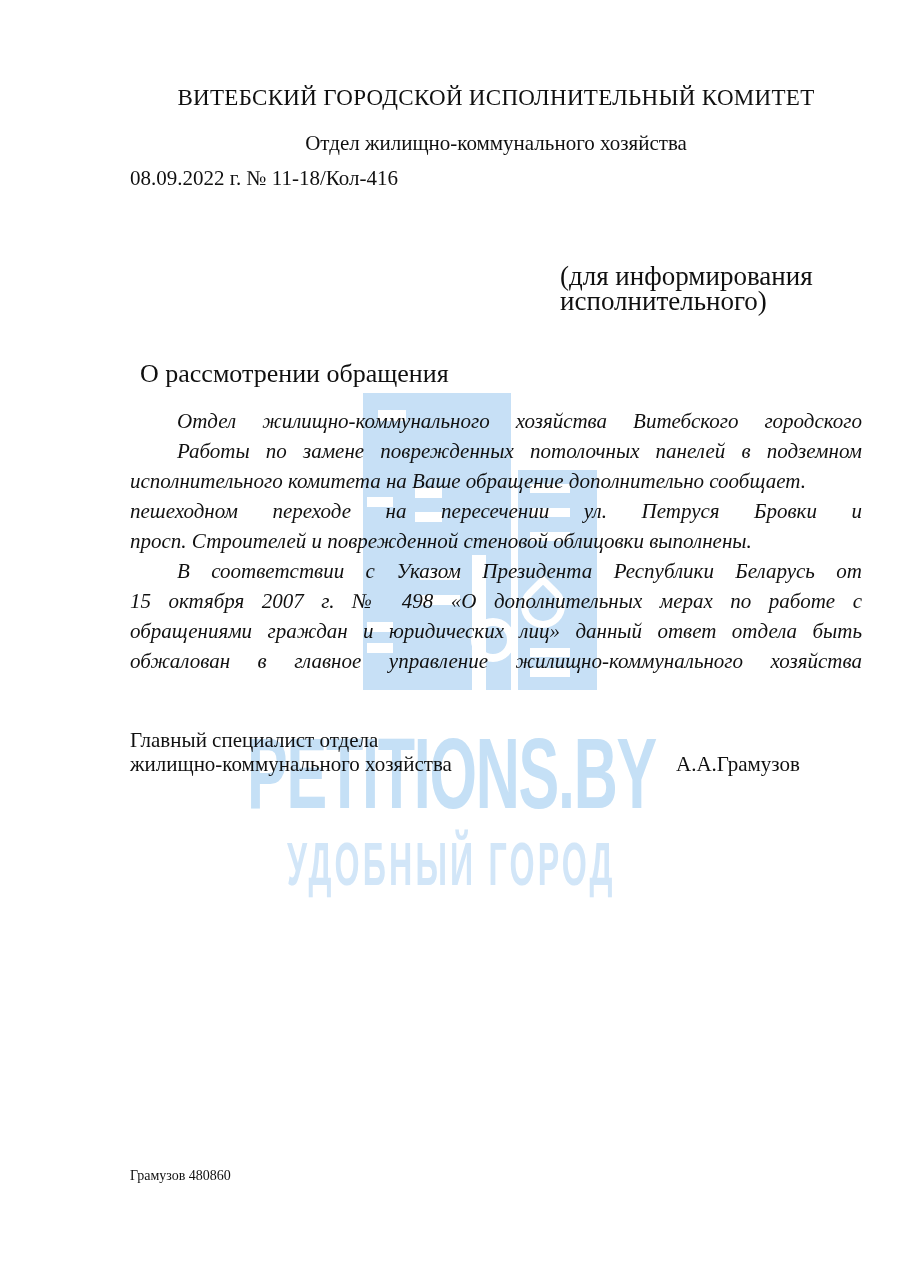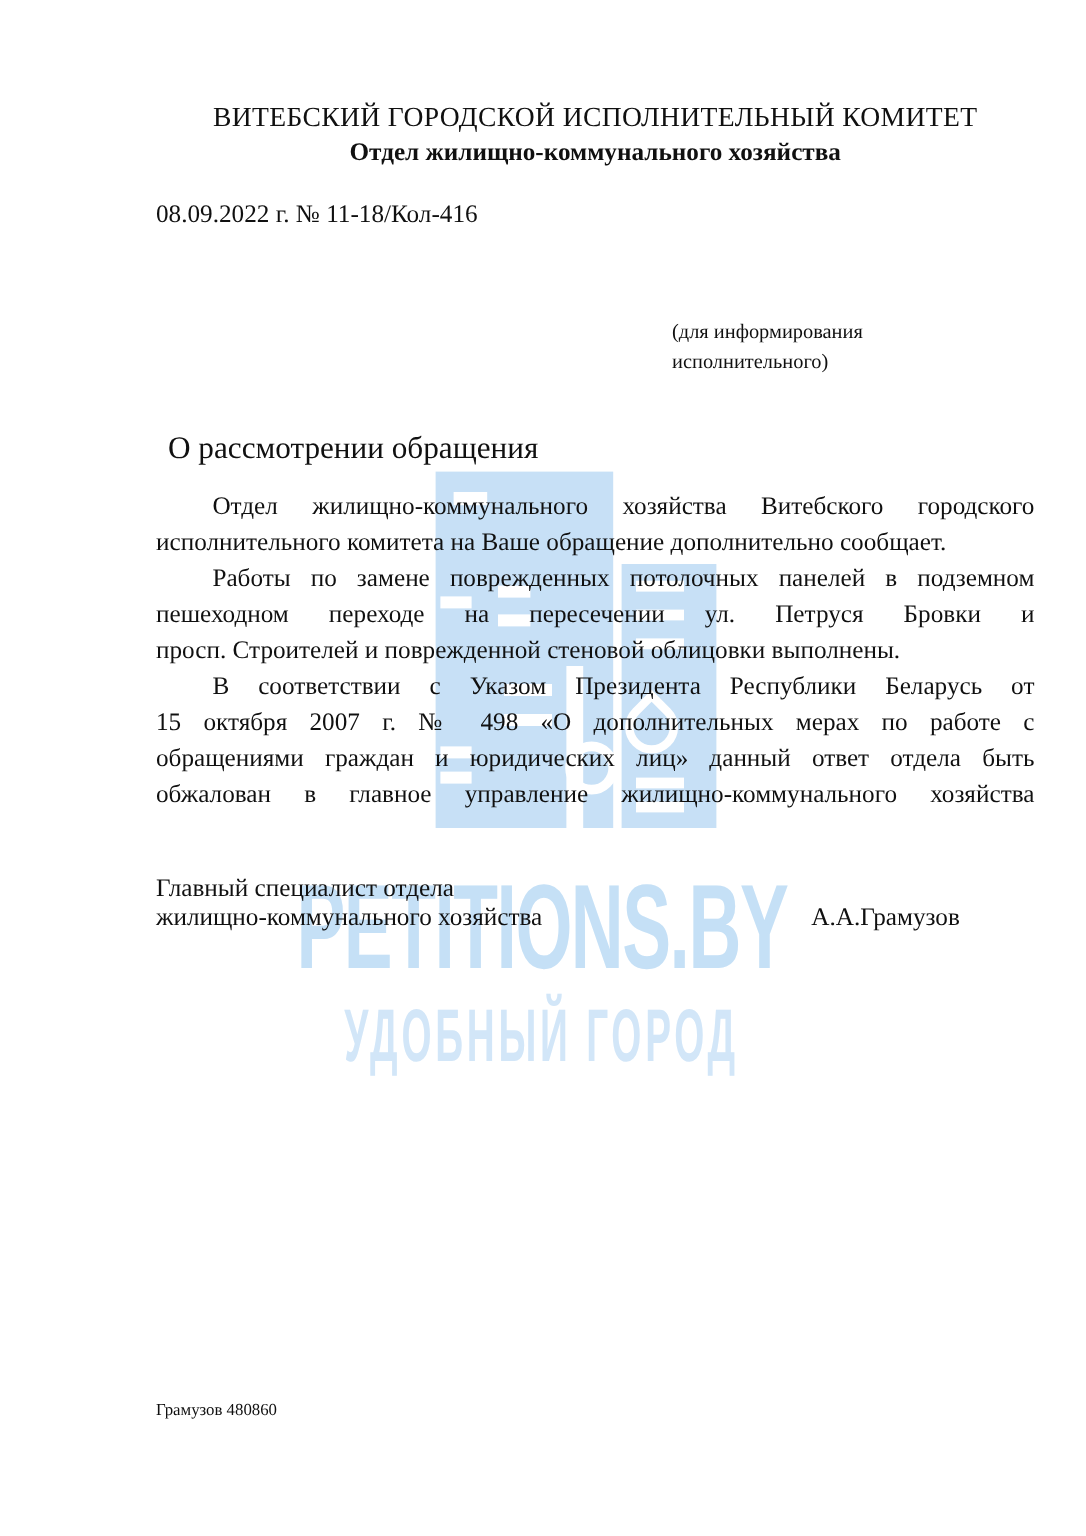--- a/index.html
+++ b/index.html
@@ -53,30 +53,30 @@
     transform: scaleX(0.52);
     transform-origin: 450px 0;
     white-space:nowrap;
   }
 
   
   .doc { position:absolute; inset:0; z-index:1; }
 
   .doc-header { position:absolute; left:130px; top:84px; width:732px; text-align:center; }
   .doc-title { font-size:23px; line-height:27px; letter-spacing:0.3px; }
-  .doc-subtitle { font-size:21px; line-height:25px; margin-top:3px;font-weight:bold; }
+  .doc-subtitle { font-size:21px; line-height:25px; margin-top:20px; }
 
   .ref-line { position:absolute; left:130px; top:165px; font-size:21px; line-height:26px; }
 
-  .addressee { position:absolute; left:560px; top:264px; font-size:17px; line-height:25px; }
+  .addressee { position:absolute; left:560px; top:264px; font-size:27px; line-height:25px; }
 
   .subject { position:absolute; left:140px; top:361px; font-size:26px; line-height:26px; }
 
   .body-text { position:absolute; left:130px; top:406px; width:732px; font-size:21px; line-height:30px; }
-  .line { text-align:justify; text-align-last:justify; }
+  .line { text-align:justify; text-align-last:justify;font-style:italic; }
   .line.last { text-align-last:left; }
   .line.indent { text-indent:47px; }
 
   .sig { position:absolute; left:130px; top:728px; width:732px; font-size:21px; line-height:24px; }
   .sig-row { position:relative; }
   .sig-name { position:absolute; left:546px; top:0; }
 
   .doc-footer { position:absolute; left:130px; top:1167px; font-size:14px; line-height:18px; }
 </style>
 </head>
@@ -120,23 +120,23 @@
 
     <div class="addressee">
       <div>(для информирования</div>
       <div>исполнительного)</div>
     </div>
 
     <div class="subject">О рассмотрении обращения</div>
 
     <div class="body-text">
       <div class="line just indent">Отдел жилищно-коммунального хозяйства Витебского городского</div>
+      <div class="line just indent">Работы по замене поврежденных потолочных панелей в подземном</div>
+
       <div class="line last">исполнительного комитета на Ваше обращение дополнительно сообщает.</div>
-
-      <div class="line just indent">Работы по замене поврежденных потолочных панелей в подземном</div>
       <div class="line just">пешеходном переходе на пересечении ул. Петруся Бровки и</div>
       <div class="line last">просп. Строителей и поврежденной стеновой облицовки выполнены.</div>
 
       <div class="line just indent">В соответствии с Указом Президента Республики Беларусь от</div>
       <div class="line just">15 октября 2007 г. № 498 «О дополнительных мерах по работе с</div>
       <div class="line just">обращениями граждан и юридических лиц» данный ответ отдела быть</div>
       <div class="line just">обжалован в главное управление жилищно-коммунального хозяйства</div>
     </div>
 
     <div class="sig">

